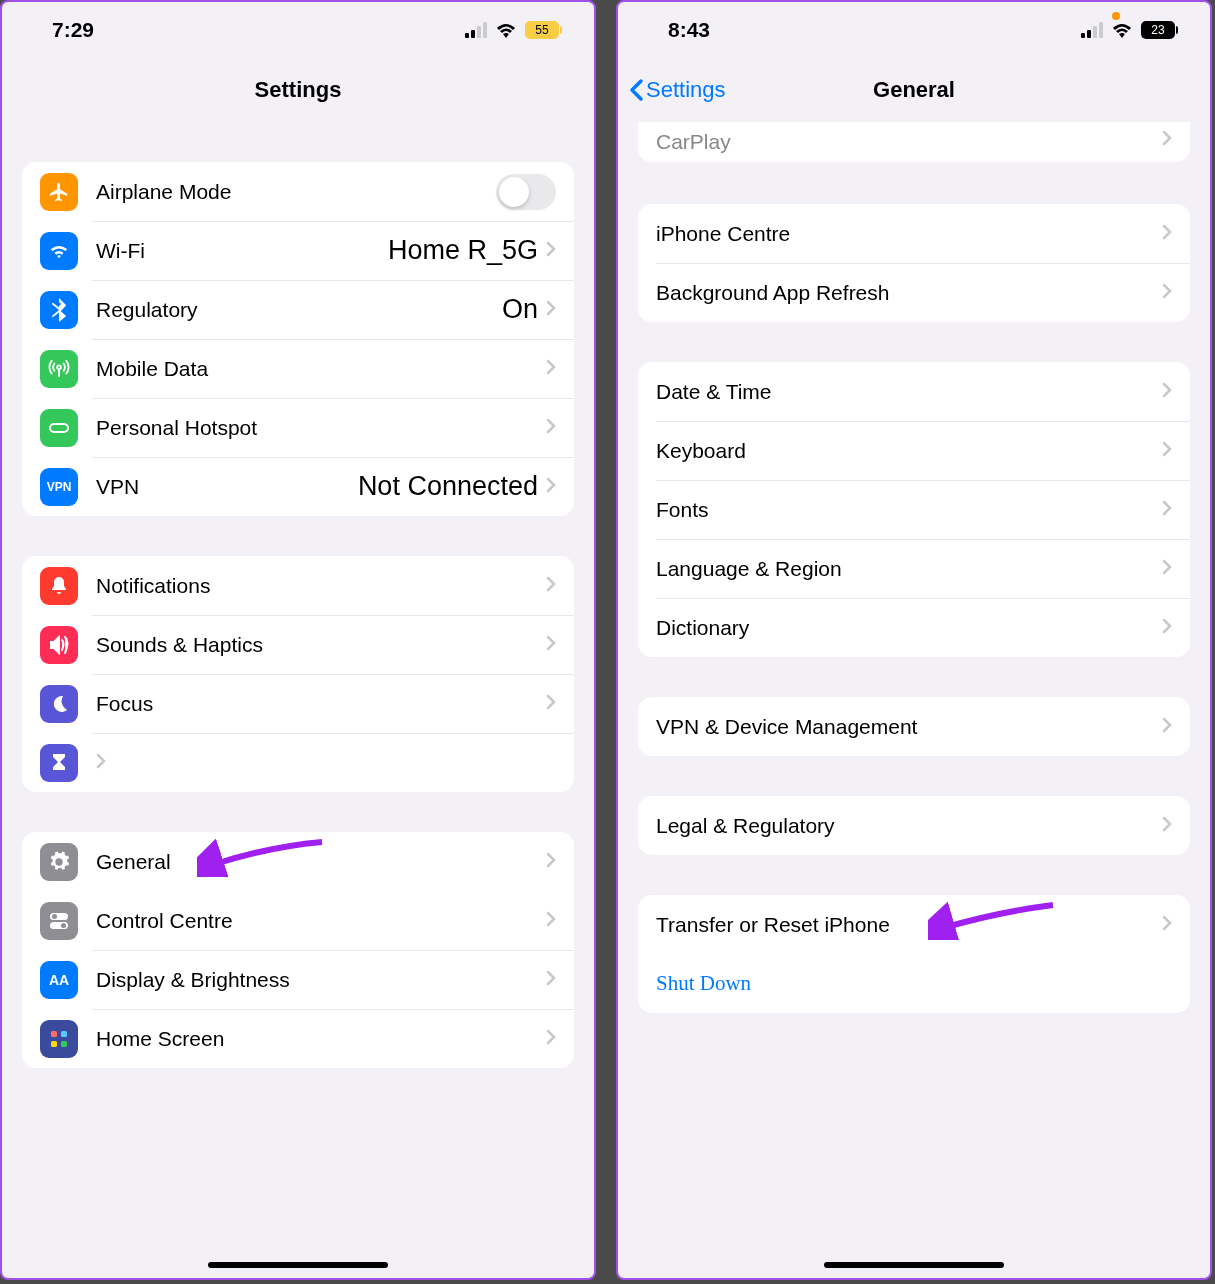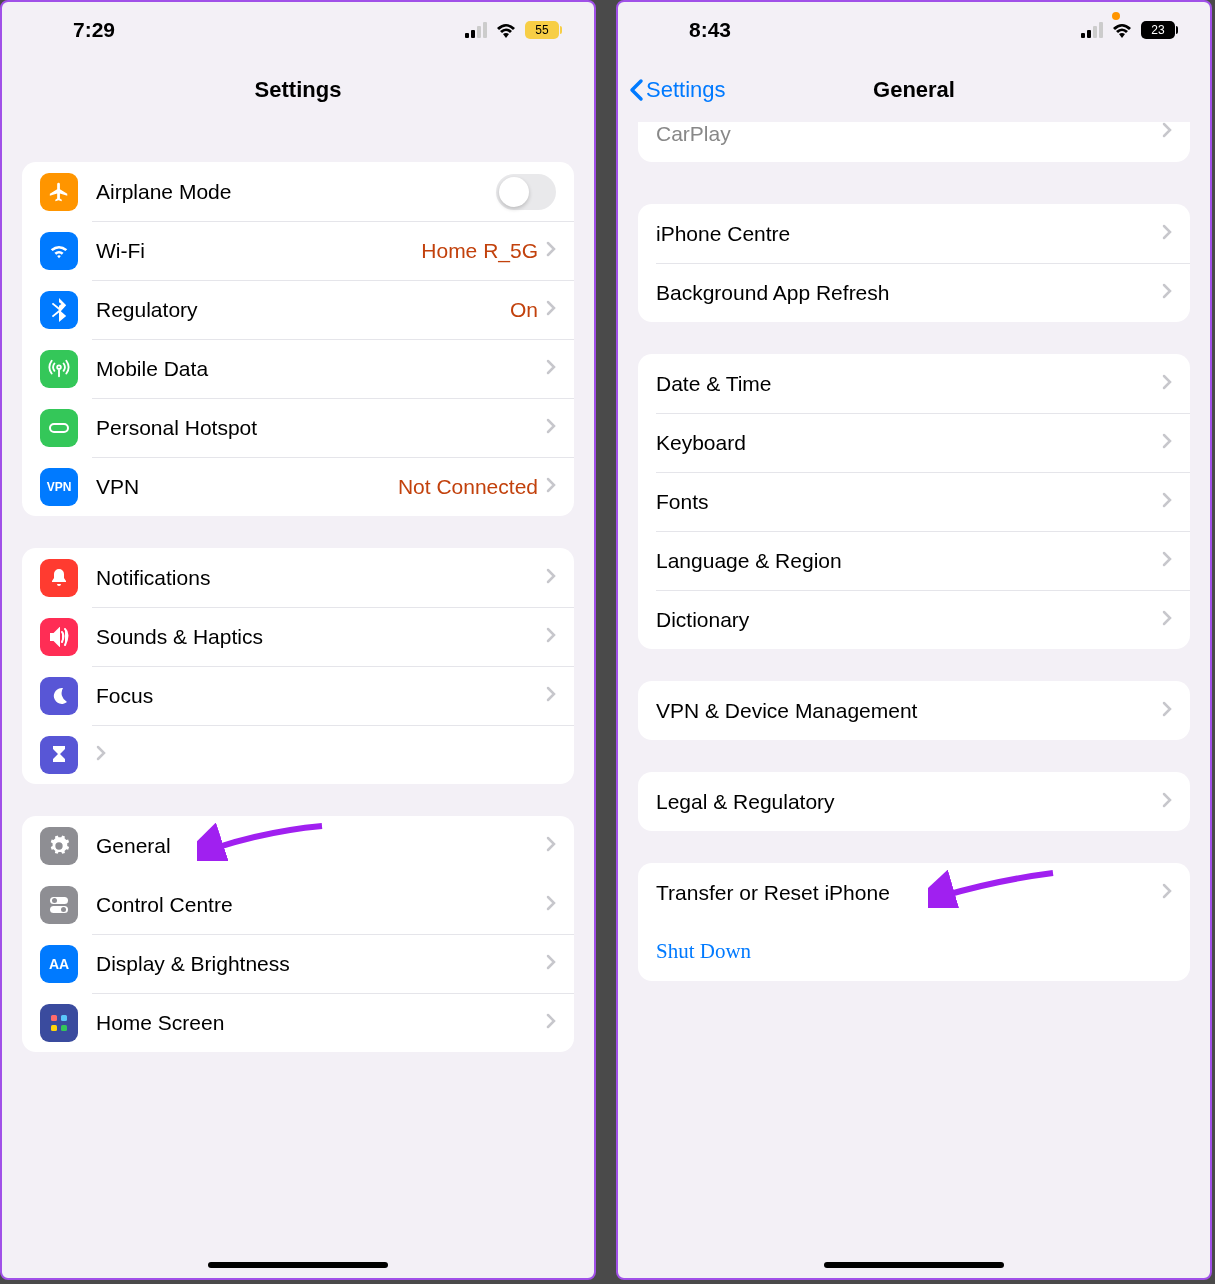--- a/index.html
+++ b/index.html
@@ -19,21 +19,21 @@
   width: 596px;
   height: 1280px;
   position: relative;
   overflow: hidden;
 }
 .status-bar {
   height: 55px;
   display: flex;
   justify-content: space-between;
   align-items: center;
-  padding: 0 35px 0 71px;
+  padding: 0 35px 0 50px;
   font-weight: 600;
   font-size: 21px;
 }
 .status-icons { display: flex; align-items: center; gap: 8px; }
 .signal-bars {
   display: flex; align-items: flex-end; gap: 2px; height: 16px;
 }
 .signal-bars span { width: 4px; background: #ccc; border-radius: 1px; }
 .signal-bars span:nth-child(1){height:5px;background:#000;}
 .signal-bars span:nth-child(2){height:8px;background:#000;}
@@ -64,21 +64,21 @@
   color: #007aff; font-size: 22px; font-weight: 400;
 }
 .nav-back svg { margin-right: 2px; }
 
 .content { padding: 0 20px; }
 .content-pad-top { padding-top: 40px; }
 
 .group {
   background: #fff;
   border-radius: 14px;
-  margin-bottom: 32px;
+  margin-bottom: 40px;
   overflow: hidden;
 }
 .row {
   display: flex;
   align-items: center;
   min-height: 59px;
   padding: 0 18px;
   position: relative;
 }
 .row + .row::before {
@@ -88,39 +88,39 @@
 }
 .row.noicon + .row.noicon::before { left: 18px; }
 .row.noicon { padding-left: 18px; }
 .icon-box {
   width: 38px; height: 38px; border-radius: 9px;
   display: flex; align-items: center; justify-content: center;
   margin-right: 18px; flex-shrink: 0; color: #fff;
 }
 .row-label { font-size: 21px; flex: 1; }
 .row-label.blue { color: #007aff; font-family: Liberation Serif, serif; }
-.row-value { font-size: 21px; color: #c2410c; margin-right: 8px; }
+.row-value { font-size: 27px; color: #000000; margin-right: 8px; }
 .chevron { color: #c7c7cc; flex-shrink: 0; }
 .toggle {
   width: 60px; height: 36px; background: #e9e9eb; border-radius: 18px;
   position: relative; flex-shrink: 0;
 }
 .toggle::after {
   content:""; position:absolute; left:3px; top:3px; width:30px; height:30px;
   background:#fff; border-radius:50%; box-shadow: 0 2px 4px rgba(0,0,0,0.2);
 }
 
 .arrow-annot {
   position: absolute; pointer-events: none;
 }
 .home-indicator {
   position:absolute; bottom:10px; left:50%; transform:translateX(-50%);
   width:180px; height:6px; background:#000; border-radius:3px;
 }
-.partial-top .row:first-child { min-height: 40px; align-items:flex-start; padding-top:0;}
+.partial-top .row:first-child { min-height: 40px; align-items:flex-start; padding-top:8px;}
 .partial-top .row:first-child .row-label { color:#888; }
 </style>
 </head>
 <body>
 
 <div class="phone">
   <div class="status-bar">
     <span>7:29</span>
     <div class="status-icons">
       <span class="signal-bars">

